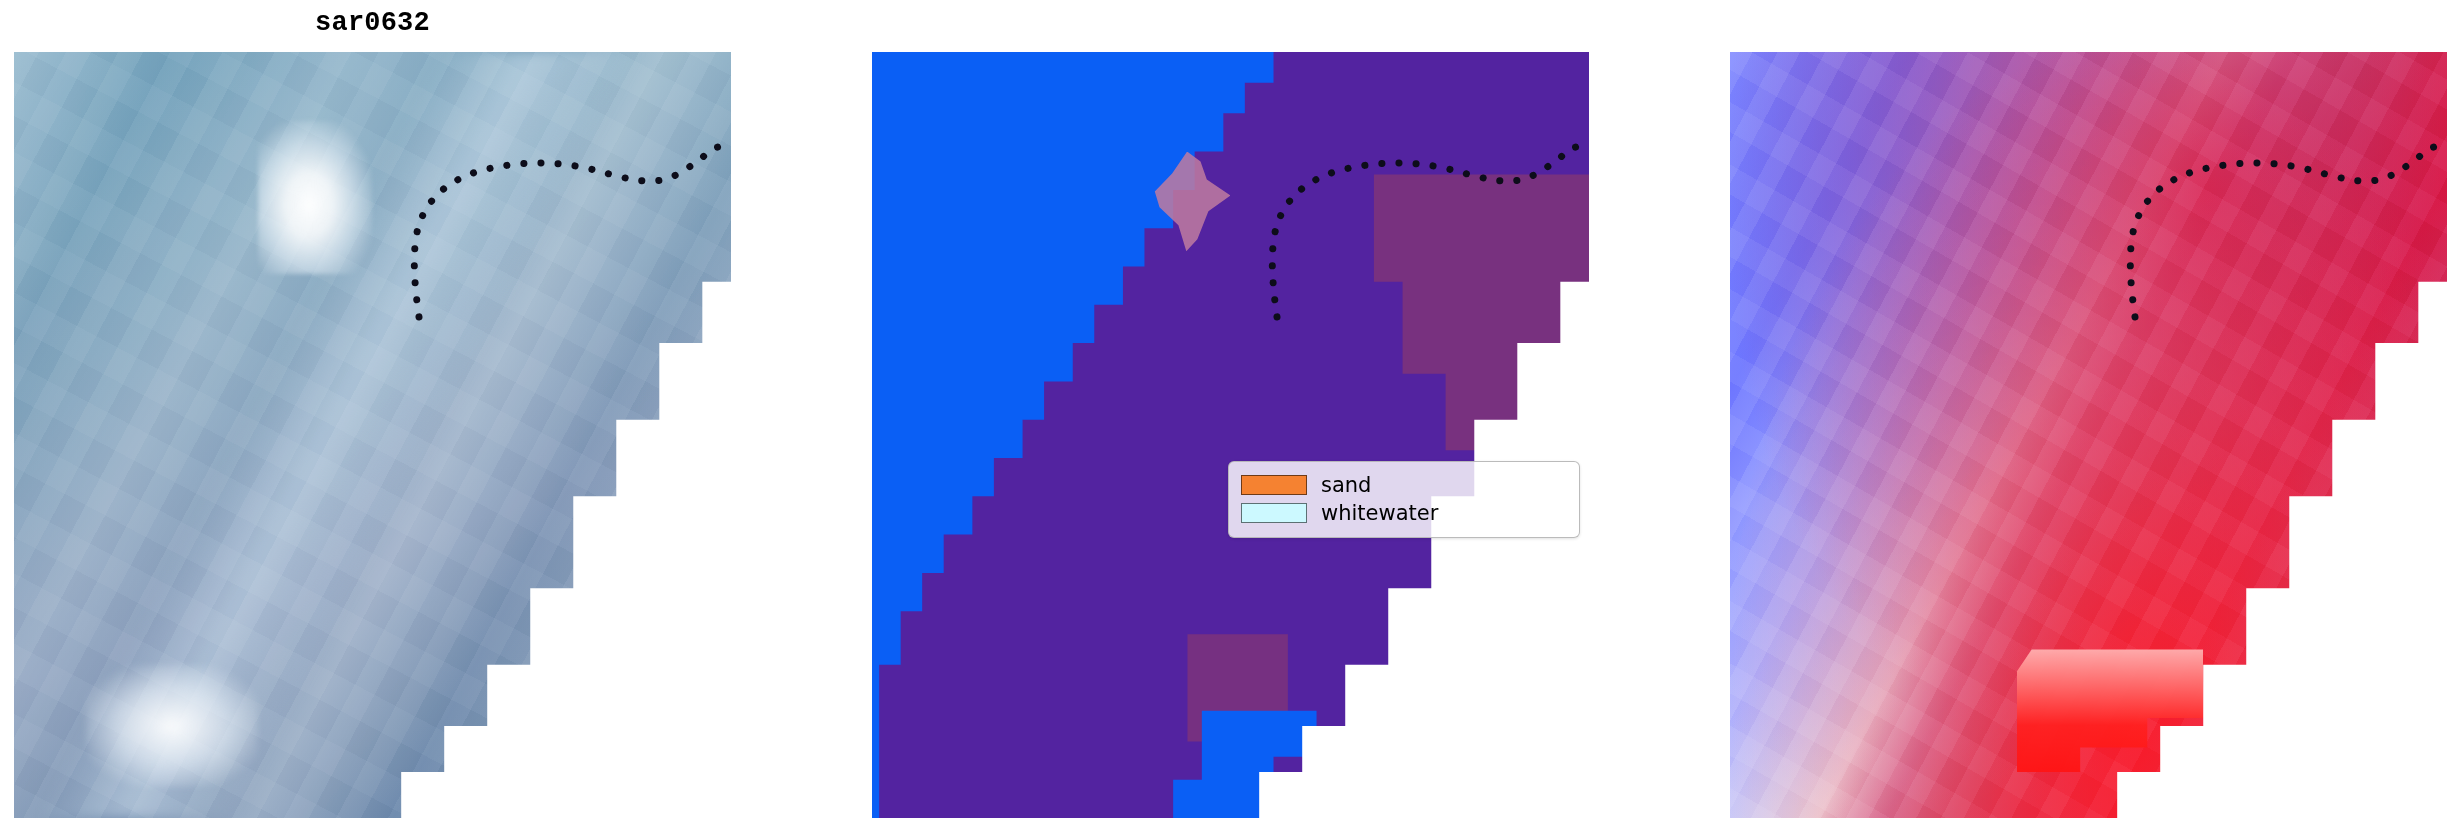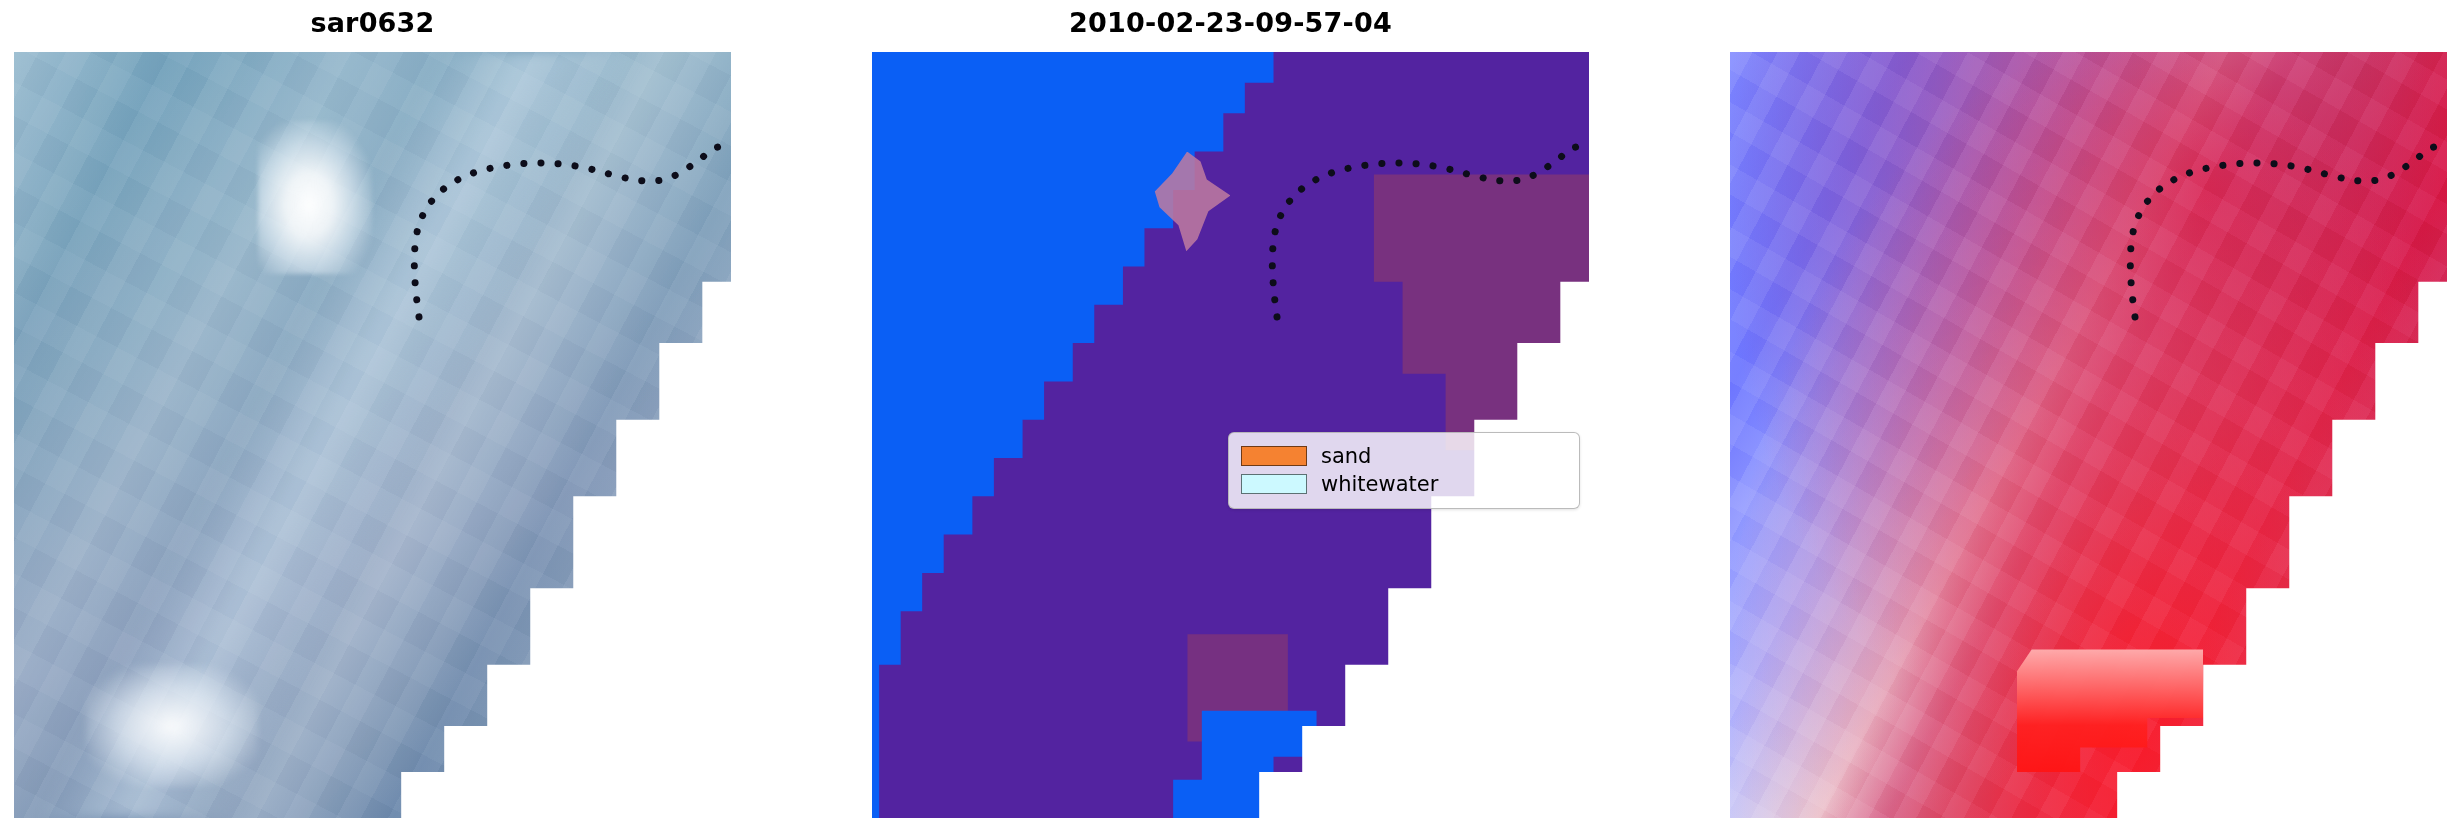--- a/index.html
+++ b/index.html
@@ -7,21 +7,21 @@
     width:2460px;height:834px;overflow:hidden;
     font-family:"DejaVu Sans","Liberation Sans",sans-serif;
   }
   .figure{position:relative;width:2460px;height:834px;background:#ffffff;}
 
   
   .panel{position:absolute;top:52px;height:766px;overflow:hidden;background:#ffffff;}
   .panel-title{
     position:absolute;top:6px;height:34px;line-height:34px;
     text-align:center;font-weight:bold;font-size:27px;color:#000000;
-    letter-spacing:.2px;white-space:nowrap;
+    letter-spacing:.2px;white-space:nowrap;font-family:Liberation Mono, monospace;
   }
   .axes{position:absolute;left:0;top:0;width:100%;height:100%;}
 
   
   #panel-sar   {left:14px;  width:717px;}
   #title-sar   {left:14px;  width:717px;}
   #panel-class {left:872px; width:717px;}
   #title-class {left:872px; width:717px;}
   #panel-l5    {left:1730px;width:717px;}
   #title-l5    {left:1730px;width:717px;}
@@ -151,21 +151,21 @@
 
   
   .shoreline-svg{position:absolute;inset:0;width:100%;height:100%;pointer-events:none;}
   .shoreline-path{
     fill:none;stroke:#0d0d1a;stroke-width:7;
     stroke-linecap:round;stroke-dasharray:0.1 17;
   }
 
   
   .legend{
-    position:absolute;left:1228px;top:432px;width:352px;
+    position:absolute;left:1228px;top:461px;width:352px;
     background:rgba(255,255,255,.82);
     border:1px solid rgba(180,180,180,.9);
     border-radius:6px;
     padding:9px 12px 10px 12px;
     box-sizing:border-box;
     box-shadow:0 1px 3px rgba(0,0,0,.12);
   }
   .legend-row{display:flex;align-items:center;height:28px;}
   .legend-key{width:66px;height:20px;flex:0 0 66px;margin-right:14px;position:relative;}
   .legend-key.patch{border:1px solid rgba(0,0,0,.55);box-sizing:border-box;}
@@ -196,21 +196,20 @@
         <path class="shoreline-path" d="M 405 265 C 400 230, 398 200, 404 176
                  C 412 148, 432 130, 462 120
                  C 496 110, 536 108, 572 116
                  C 606 124, 634 136, 660 124
                  C 676 116, 690 104, 700 96
                  L 717 92"></path>
       </svg>
     </div>
   </div>
 
-  <div class="panel-title" id="title-class">2010-02-23-09-57-04</div>
 
   <div class="panel" id="panel-class">
     <div class="axes">
       <div class="layer cls-land"></div>
       <div class="layer cls-buffer"></div>
       <div class="layer cls-buffer2"></div>
       <div class="layer cls-water-stair"></div>
       <div class="layer cls-water-cove"></div>
       <div class="layer cls-island"></div>
       <div class="layer cls-nodata"></div>

